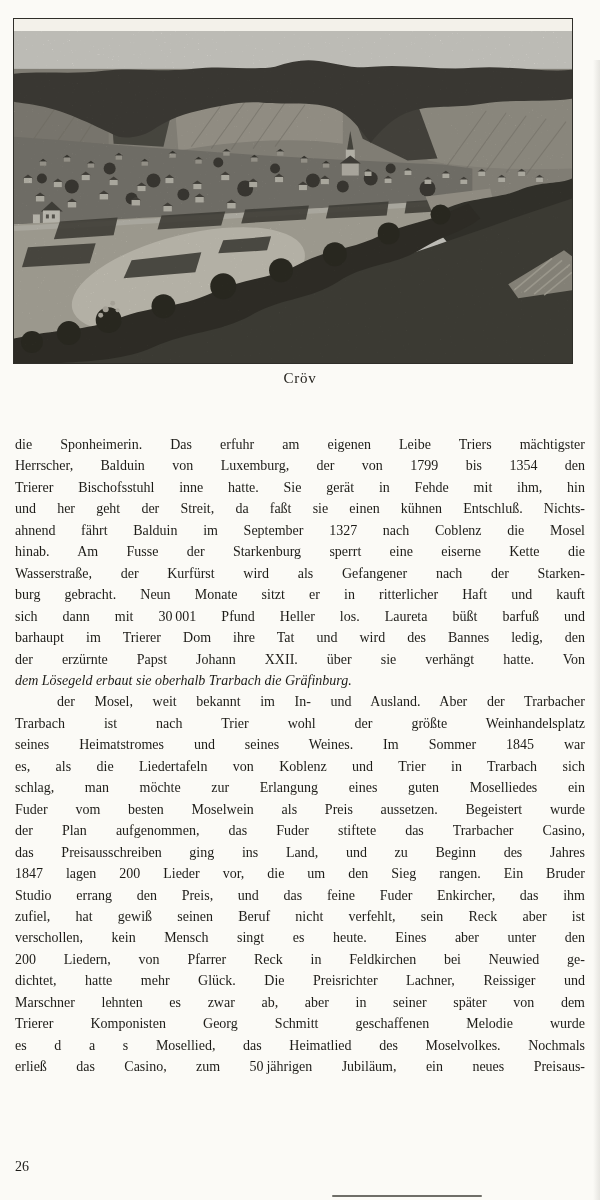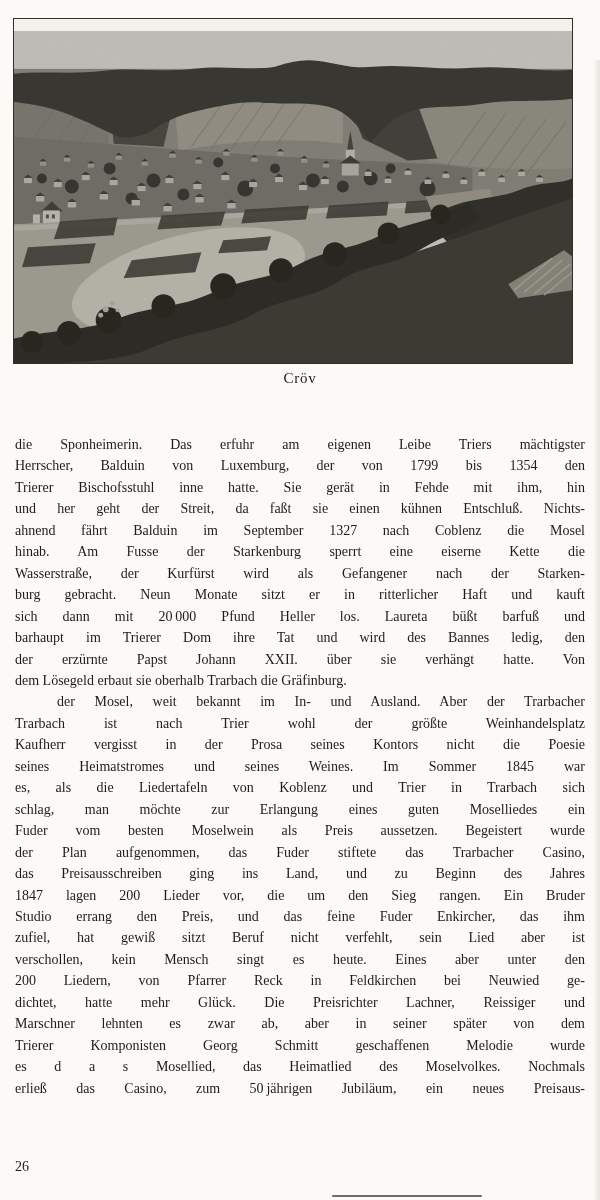--- a/index.html
+++ b/index.html
@@ -16,21 +16,21 @@
   .photo-frame svg{display:block;width:100%;height:100%;}
   .photo-caption{
     position:absolute;left:0;top:370px;width:600px;text-align:center;
     font-size:15px;letter-spacing:0.8px;color:#26241f;
   }
   .text-block{
     position:absolute;left:15px;top:434px;width:570px;
     font-size:14px;line-height:21.45px;
   }
   .text-line{text-align:justify;text-align-last:justify;}
-  .para1 .text-line:last-child{text-align-last:left;}
+  .para1 .text-line:last-child{text-align-last:left;font-style:italic;}
   .para2 .text-line:first-child{text-indent:42px;}
   .page-number{position:absolute;left:15px;top:1159px;font-size:14px;}
   .page-edge-shade{
     position:absolute;right:0;top:60px;width:7px;height:1140px;
     background:linear-gradient(to right, rgba(0,0,0,0), rgba(90,88,80,0.13));
   }
   .bottom-artifact{
     position:absolute;left:332px;top:1195px;width:150px;height:2px;
     background:#403f38;border-radius:1px;opacity:0.75;
   }
@@ -244,38 +244,37 @@
   <div class="text-block">
     <div class="paragraph para1">
         <div class="text-line">die Sponheimerin. Das erfuhr am eigenen Leibe Triers mächtigster</div>
         <div class="text-line">Herrscher, Balduin von Luxemburg, der von 1799 bis 1354 den</div>
         <div class="text-line">Trierer Bischofsstuhl inne hatte. Sie gerät in Fehde mit ihm, hin</div>
         <div class="text-line">und her geht der Streit, da faßt sie einen kühnen Entschluß. Nichts-</div>
         <div class="text-line">ahnend fährt Balduin im September 1327 nach Coblenz die Mosel</div>
         <div class="text-line">hinab. Am Fusse der Starkenburg sperrt eine eiserne Kette die</div>
         <div class="text-line">Wasserstraße, der Kurfürst wird als Gefangener nach der Starken-</div>
         <div class="text-line">burg gebracht. Neun Monate sitzt er in ritterlicher Haft und kauft</div>
-        <div class="text-line">sich dann mit 20 000 Pfund Heller los. Laureta büßt barfuß und</div>
+        <div class="text-line">sich dann mit 30 001 Pfund Heller los. Laureta büßt barfuß und</div>
         <div class="text-line">barhaupt im Trierer Dom ihre Tat und wird des Bannes ledig, den</div>
         <div class="text-line">der erzürnte Papst Johann XXII. über sie verhängt hatte. Von</div>
         <div class="text-line">dem Lösegeld erbaut sie oberhalb Trarbach die Gräfinburg.</div>
       </div>
     <div class="paragraph para2">
         <div class="text-line">der Mosel, weit bekannt im In- und Ausland. Aber der Trarbacher</div>
         <div class="text-line">Trarbach ist nach Trier wohl der größte Weinhandelsplatz</div>
-        <div class="text-line">Kaufherr vergisst in der Prosa seines Kontors nicht die Poesie</div>
         <div class="text-line">seines Heimatstromes und seines Weines. Im Sommer 1845 war</div>
         <div class="text-line">es, als die Liedertafeln von Koblenz und Trier in Trarbach sich</div>
         <div class="text-line">schlag, man möchte zur Erlangung eines guten Moselliedes ein</div>
         <div class="text-line">Fuder vom besten Moselwein als Preis aussetzen. Begeistert wurde</div>
         <div class="text-line">der Plan aufgenommen, das Fuder stiftete das Trarbacher Casino,</div>
         <div class="text-line">das Preisausschreiben ging ins Land, und zu Beginn des Jahres</div>
         <div class="text-line">1847 lagen 200 Lieder vor, die um den Sieg rangen. Ein Bruder</div>
         <div class="text-line">Studio errang den Preis, und das feine Fuder Enkircher, das ihm</div>
-        <div class="text-line">zufiel, hat gewiß sitzt Beruf nicht verfehlt, sein Lied aber ist</div>
+        <div class="text-line">zufiel, hat gewiß seinen Beruf nicht verfehlt, sein Reck aber ist</div>
         <div class="text-line">verschollen, kein Mensch singt es heute. Eines aber unter den</div>
         <div class="text-line">200 Liedern, von Pfarrer Reck in Feldkirchen bei Neuwied ge-</div>
         <div class="text-line">dichtet, hatte mehr Glück. Die Preisrichter Lachner, Reissiger und</div>
         <div class="text-line">Marschner lehnten es zwar ab, aber in seiner später von dem</div>
         <div class="text-line">Trierer Komponisten Georg Schmitt geschaffenen Melodie wurde</div>
         <div class="text-line">es d a s Mosellied, das Heimatlied des Moselvolkes. Nochmals</div>
         <div class="text-line">erließ das Casino, zum 50 jährigen Jubiläum, ein neues Preisaus-</div>
       </div>
   </div>
 

